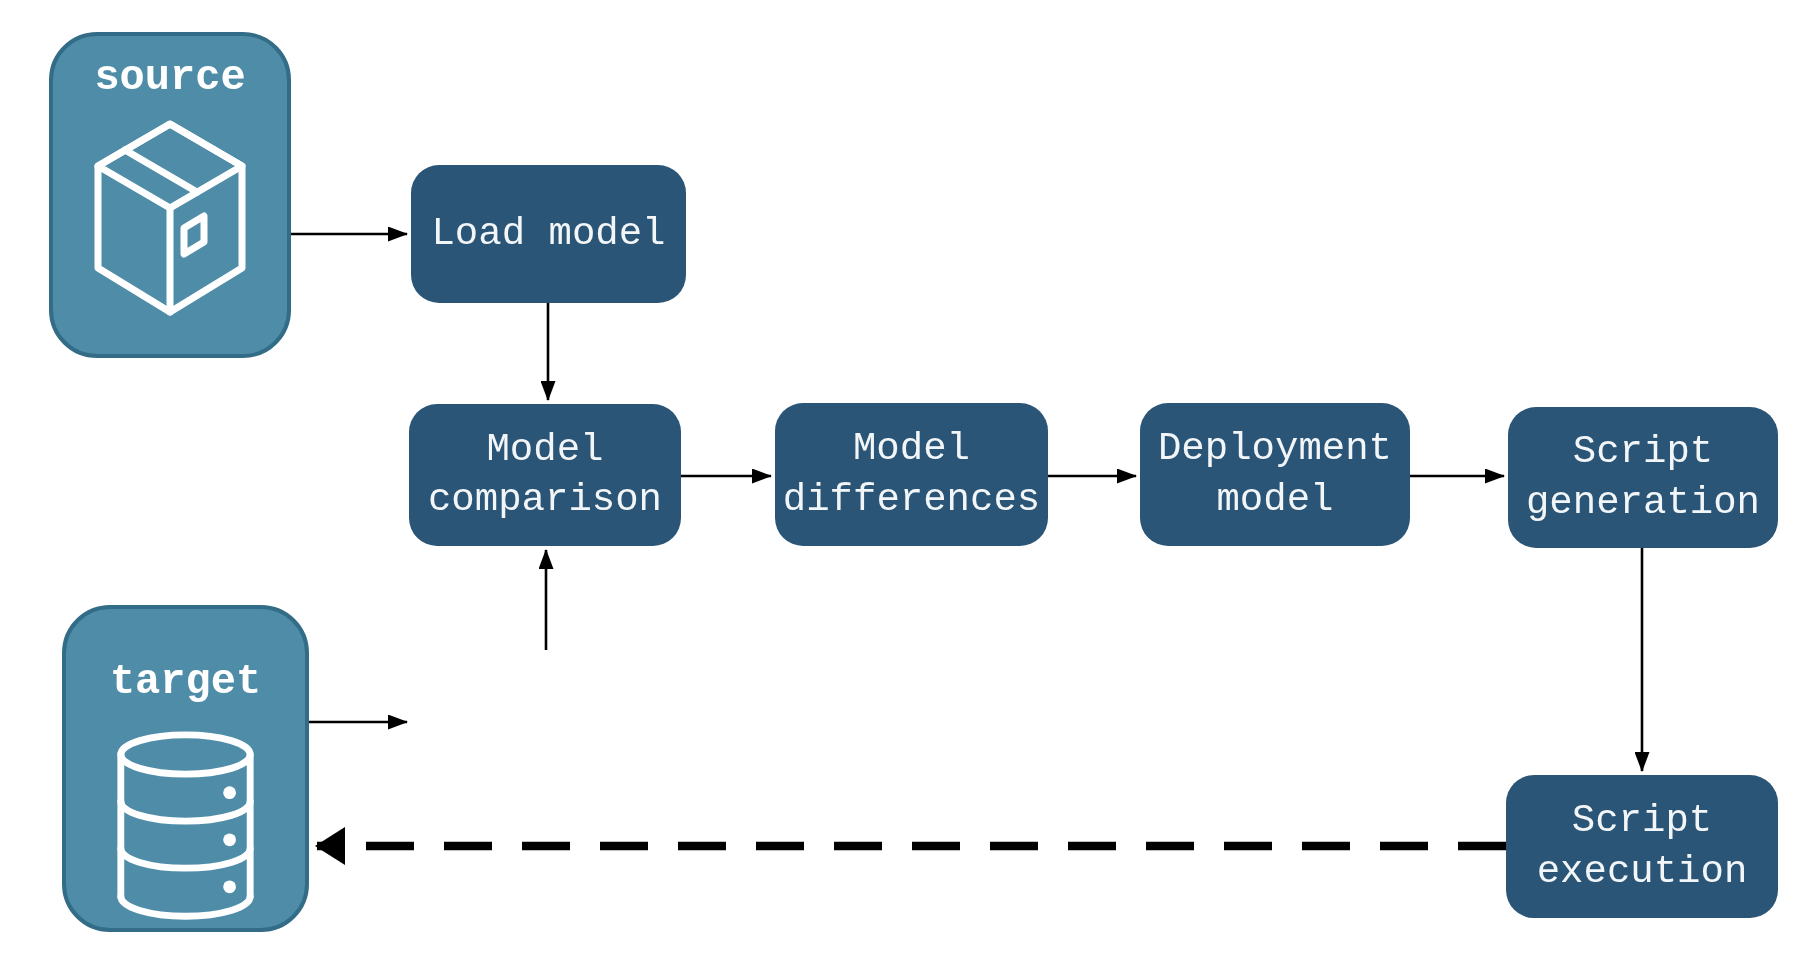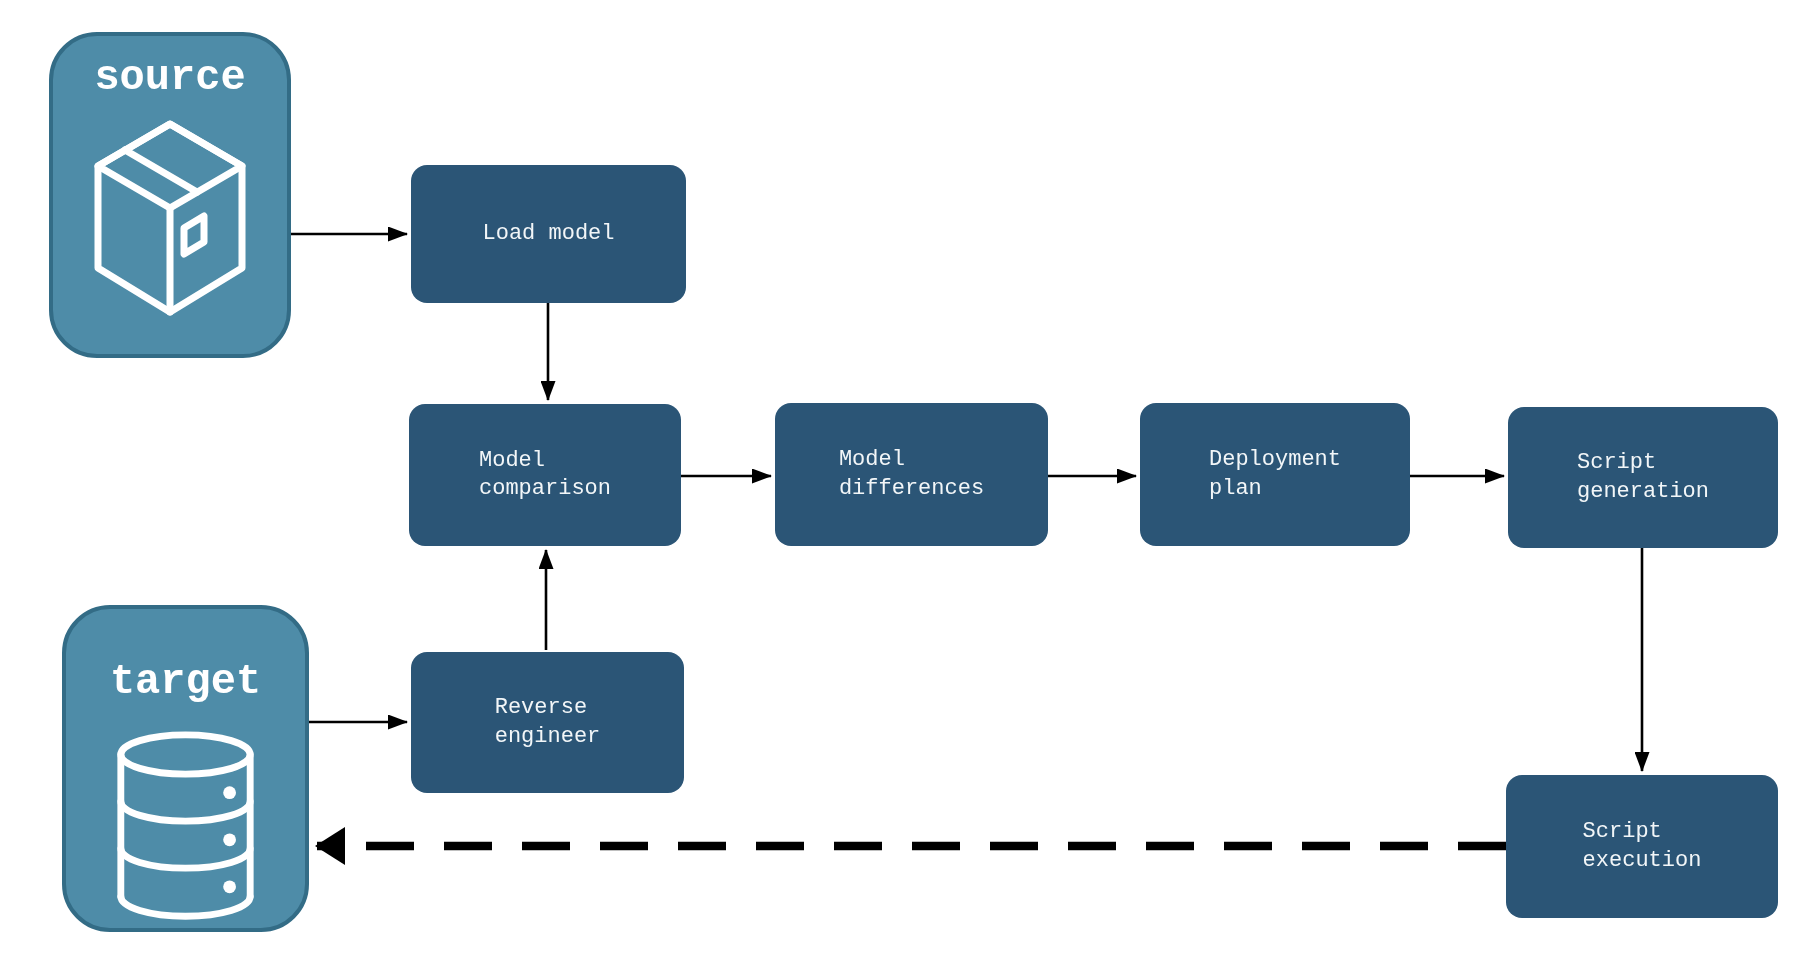--- a/index.html
+++ b/index.html
@@ -23,25 +23,26 @@
   .edge { stroke: var(--arrow, #000000); fill: none; }
   .edge.thin { stroke-width: 2.6; }
   .edge.dashed { stroke-width: 8.5; stroke-dasharray: 48 30; }
   .edge-marker { fill: var(--arrow, #000000); }
 
   
   .node {
     position: absolute;
     background: var(--node-fill, #2B5576);
     color: var(--label-text, #F2F6F8);
-    border-radius: 16px;
+    border-radius: 28px;
     display: flex;
     align-items: center;
     justify-content: center;
-    font-size: 22px;
+    text-align: center;
+    font-size: 39px;
     line-height: 1.29;
     white-space: pre-line;
   }
   .n-load-model        { left: 395px;  top: 165px; width: 275px; height: 138px; }
   .n-model-comparison  { left: 393px;  top: 404px; width: 272px; height: 142px; }
   .n-model-differences { left: 759px;  top: 403px; width: 273px; height: 143px; }
   .n-deployment-plan   { left: 1124px; top: 403px; width: 270px; height: 143px; }
   .n-script-generation { left: 1492px; top: 407px; width: 270px; height: 141px; }
   .n-reverse-engineer  { left: 395px;  top: 652px; width: 273px; height: 141px; }
   .n-script-execution  { left: 1490px; top: 775px; width: 272px; height: 143px; }
@@ -129,21 +130,19 @@
       <circle class="icon-dot" cx="120" cy="160" r="6.5"></circle>
     </svg>
   </div>
 
   <div class="node n-load-model">Load model</div>
   <div class="node n-model-comparison">Model
 comparison</div>
   <div class="node n-model-differences">Model
 differences</div>
   <div class="node n-deployment-plan">Deployment
-plan</div>
+model</div>
   <div class="node n-script-generation">Script
 generation</div>
-  <div class="node n-reverse-engineer">Reverse
-engineer</div>
   <div class="node n-script-execution">Script
 execution</div>
 
 </div>
 
 </body></html>

